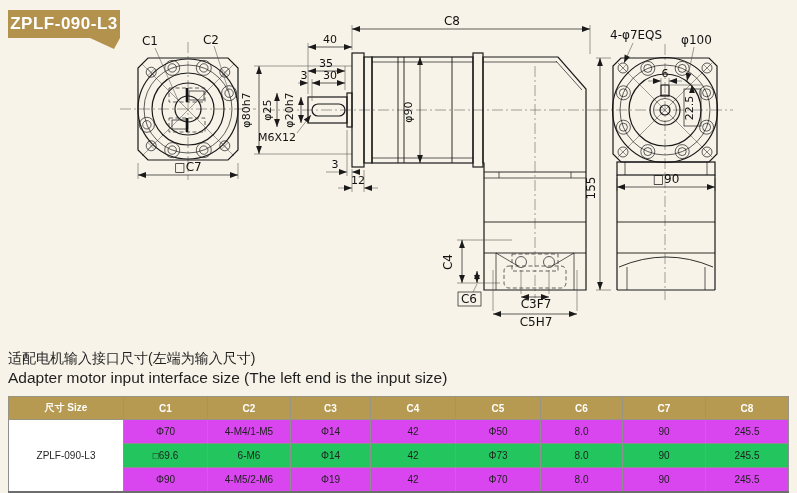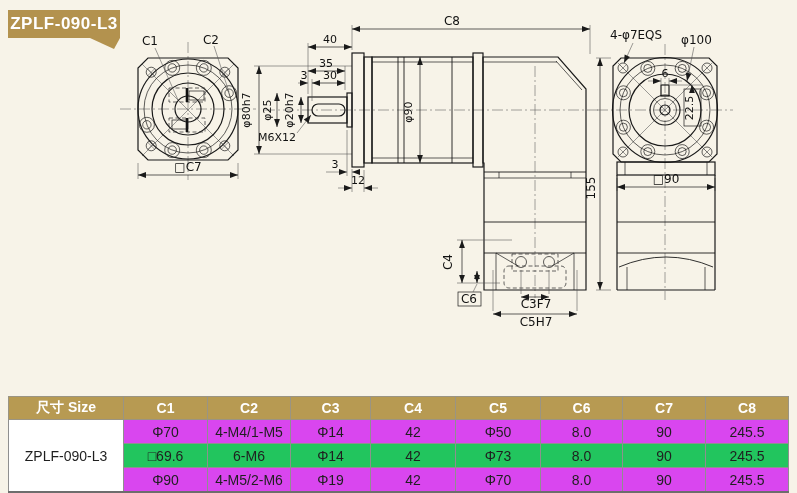--- a/index.html
+++ b/index.html
@@ -15,21 +15,21 @@
   .t2{stroke:#4d4d4d;stroke-width:.55;fill:none}
   .cl{stroke:#5a5a5a;stroke-width:.55;fill:none;stroke-dasharray:11 3 2 3}
   .hd{stroke:#333;stroke-width:.75;fill:none;stroke-dasharray:4 2.5}
   .bar{stroke:#111;stroke-width:2.6}
   .dim{stroke:#1a1a1a;stroke-width:.7;fill:none}
   #drawing text{font-family:"DejaVu Sans","Liberation Sans",sans-serif;font-size:11px;fill:#111}
   #drawing text.lb{font-size:12px}
   #caption-zh{position:absolute;left:8px;top:350px;font-size:14px;color:#1f1f1f;}
   #caption-en{position:absolute;left:8px;top:369px;font-size:15.5px;color:#1f1f1f;}
   #spec-table{position:absolute;left:8px;top:396px;width:780px;border-collapse:collapse;table-layout:fixed;
-        font-size:14px;color:#1f1f1f;border-bottom:2px solid #6d6d6d;}
+        font-size:10px;color:#1f1f1f;border-bottom:2px solid #6d6d6d;}
   #spec-table th{background:#b79a52;color:#fff;font-weight:bold;height:22px;border:1px solid #9a9483;padding:0;}
   #spec-table td{border:1px solid #8f8f8f;height:23px;text-align:center;background:#d946ef;padding:0;}
   #spec-table tr.alt td{background:#22c55e;}
   #spec-table td.model{background:#fff;}
 </style>
 </head>
 <body>
 
 <div id="page">
 
@@ -278,20 +278,22 @@
       <line x1="617" y1="253" x2="715" y2="253" class="m"></line>
       <path d="M619,267 Q666,247 713,267" class="m"></path>
       <line x1="627" y1="267" x2="627" y2="290" class="t"></line>
       <line x1="705" y1="267" x2="705" y2="290" class="t"></line>
     </g>
   </svg>
 
   <div id="badge">ZPLF-090-L3</div>
   <div id="badge-tail"></div>
 
+  <div id="caption-zh">适配电机输入接口尺寸(左端为输入尺寸)</div>
+  <div id="caption-en">Adapter motor input interface size (The left end is the input size)</div>
 
   <table id="spec-table">
     <colgroup>
       <col style="width:115px">
         <col style="width:84px">
         <col style="width:83px">
         <col style="width:80px">
       <col style="width:85px">
         <col style="width:85px">
         <col style="width:82px">

